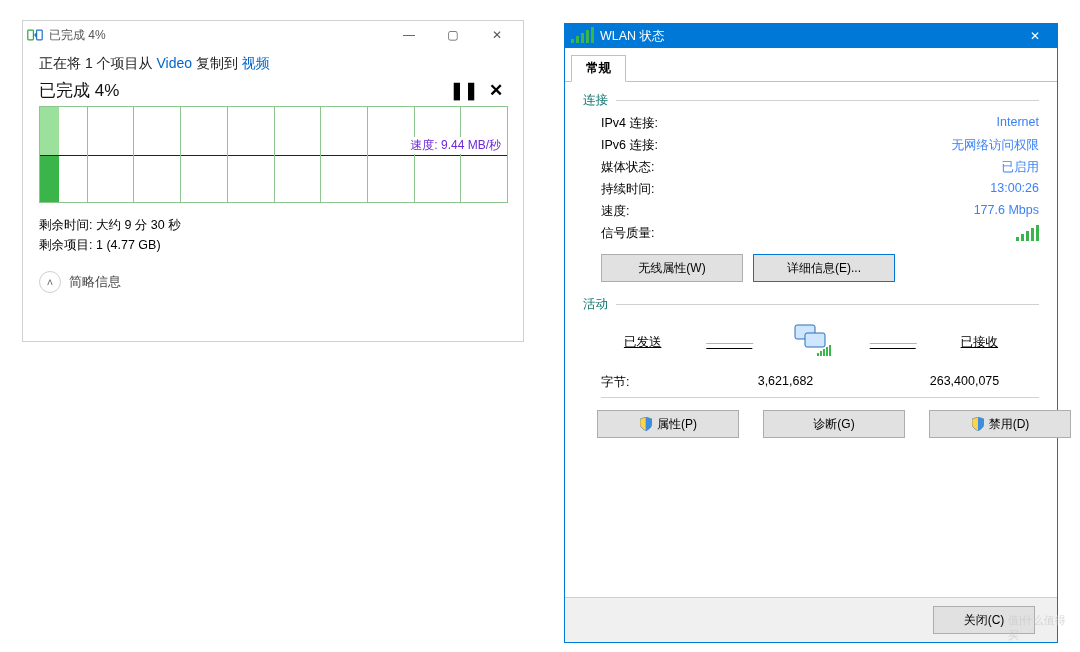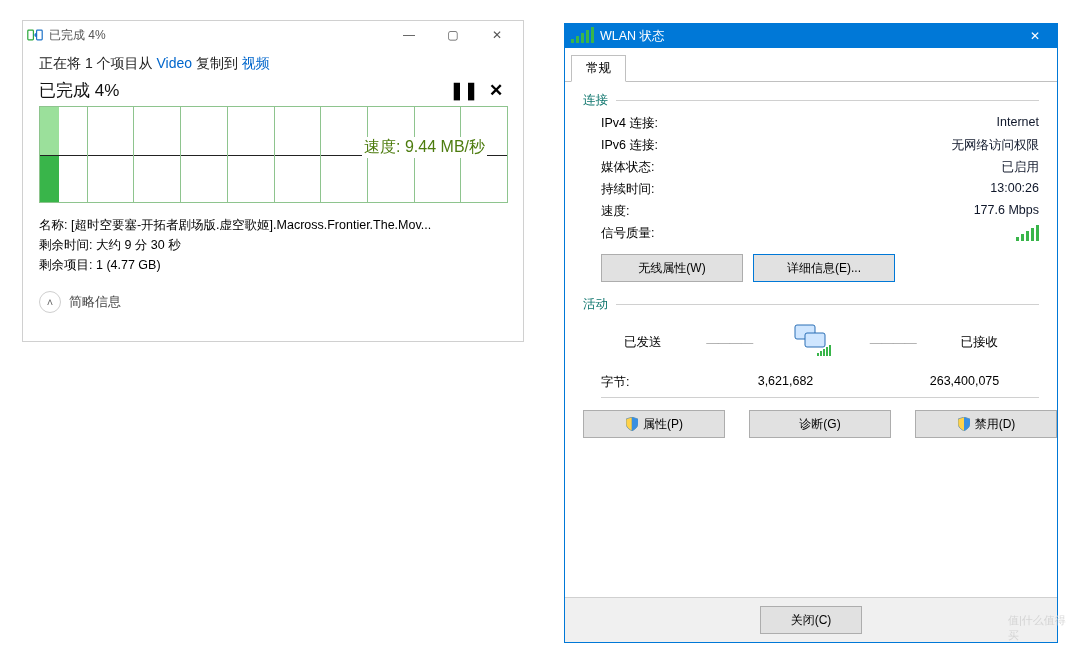--- a/index.html
+++ b/index.html
@@ -67,21 +67,21 @@
   .chart .midline{
     position:absolute;left:0;right:0;top:48px;height:0;border-top:1px solid #222;
   }
   .chart .uptime{
     position:absolute;left:0;top:0;height:48px;background:var(--bar-fill-light);
   }
   .chart .prog{
     position:absolute;left:0;top:48px;bottom:0;background:var(--bar-fill);
   }
   .chart .speedlab{
-    position:absolute;right:20px;top:30px;font-size:16px;color:#4d7c0f;
+    position:absolute;right:4px;top:30px;font-size:12px;color:#6d28d9;
     background:#fff;padding:0 2px;
   }
   .details{margin-top:12px;line-height:20px;font-size:12.5px;color:#000;}
   .toggle-row{
     margin-top:16px;display:flex;align-items:center;color:#444;font-size:13px;
   }
   .toggle-row .chev{
     width:20px;height:20px;border:1px solid #cfcfcf;border-radius:50%;
     display:flex;align-items:center;justify-content:center;
     margin-right:8px;font-size:11px;color:#666;
@@ -102,39 +102,40 @@
   .wlan-title .ico{margin-right:6px;font-size:14px;}
   .wlan-title .ttl{flex:1;font-size:12.5px;}
   .wlan-title .close{
     width:44px;height:28px;display:flex;align-items:center;justify-content:center;
     color:#fff;
   }
   .wlan-tabs{
     display:flex;padding:6px 6px 0 6px;
     border-bottom:1px solid #c0c0c0;
     background:#fff;
+    font-weight:bold;
   }
   .wlan-tab{
     padding:4px 14px;font-size:12.5px;
     border:1px solid #c0c0c0;
     position:relative;top:1px;background:#fff;
     border-bottom:1px solid #fff;
   }
   .wlan-body{flex:1;padding:10px 18px;font-size:12.5px;}
   .group{margin-bottom:8px;}
   .group-hd{
     display:flex;align-items:center;color:#0f766e;
     margin-bottom:6px;
   }
   .group-hd .line{
     flex:1;height:0;border-top:1px solid var(--groupline);margin-left:8px;
   }
   .kv{display:flex;margin:5px 0 5px 18px;gap:20px;}
   .kv .k{flex:0 0 110px;color:#000;}
-  .kv .v{flex:1;text-align:right;color:#0f172a;}
+  .kv .v{flex:1;text-align:right;color:#3b82f6;}
   .signal{
     display:inline-flex;align-items:flex-end;gap:2px;height:16px;
   }
   .signal span{display:block;width:3px;background:var(--bar-fill);}
   .signal span:nth-child(1){height:4px;}
   .signal span:nth-child(2){height:7px;}
   .signal span:nth-child(3){height:10px;}
   .signal span:nth-child(4){height:13px;}
   .signal span:nth-child(5){height:16px;}
   .btnrow{display:flex;gap:10px;margin:10px 0 14px 18px;}
@@ -145,38 +146,39 @@
     font-size:12px;cursor:default;gap:4px;
   }
   .winbtn.focus{outline:1px solid #0078d7;outline-offset:-1px;border:1px solid #0078d7;}
   .shield{
     display:inline-flex;align-items:center;justify-content:center;
     width:14px;height:14px;
   }
   .activity{
     display:flex;align-items:center;justify-content:space-between;
     margin:8px 0 2px;
+    text-decoration:underline;
   }
   .activity .sent,.activity .recv{
     width:120px;text-align:center;font-size:12.5px;
   }
   .activity .iconwrap{
     width:110px;text-align:center;position:relative;
   }
   .activity .divid{color:#aaa;letter-spacing:-1px;margin:0 4px;}
   .bytes{
     display:flex;margin:10px 0 6px 18px;
   }
   .bytes .k{flex:0 0 110px;}
   .bytes .c1{flex:1;text-align:center;padding-right:30px;}
   .bytes .c2{flex:1;text-align:center;}
   .sep{height:0;border-top:1px solid var(--groupline);margin:2px 0 12px 18px;}
   .wlan-footer{
     height:44px;border-top:1px solid #d0d0d0;background:#f0f0f0;
-    display:flex;align-items:center;justify-content:center;padding:0 14px;
+    display:flex;align-items:center;justify-content:flex-end;padding:0 22px;
   }
   .wlan-footer .winbtn{min-width:80px;background:#e1e1e1;}
   
   .watermark{
     position:absolute;right:8px;bottom:4px;
     width:64px;height:40px;color:#c9c9c9;font-size:11px;
     display:flex;align-items:center;justify-content:center;
     border-radius:50%;
     opacity:.7;pointer-events:none;
   }
@@ -231,21 +233,20 @@
         <div class="gridv" style="left:40%"></div>
       <div class="gridv" style="left:50%"></div>
         <div class="gridv" style="left:60%"></div>
       <div class="gridv" style="left:70%"></div>
         <div class="gridv" style="left:80%"></div>
       <div class="gridv" style="left:90%"></div>
       <div class="speedlab">速度: 9.44 MB/秒</div>
     </div>
 
     <div class="details">
-      <div><span>名称:</span> <span>[超时空要塞-开拓者剧场版.虚空歌姬].Macross.Frontier.The.Mov...</span></div>
       <div><span>剩余时间:</span> <span>大约 9 分 30 秒</span></div>
       <div><span>剩余项目:</span> <span>1 (4.77 GB)</span></div>
     </div>
 
     <div class="toggle-row">
       <span class="chev">˄</span>
       <span>简略信息</span>
     </div>
   </div>
 </div>
@@ -346,21 +347,21 @@
         <div class="recv">已接收</div>
       </div>
 
       <div class="bytes">
         <span class="k">字节:</span>
         <span class="c1">3,621,682</span>
         <span class="c2">263,400,075</span>
       </div>
       <div class="sep"></div>
 
-      <div class="btnrow" style="margin-left:0;gap:24px;">
+      <div class="btnrow" style="margin-left:14px;gap:24px;">
         <div class="winbtn">
           <span class="shield">
             <svg width="12" height="14" viewBox="0 0 12 14">
                 <path d="M6 0 L12 2 V7 C12 11 6 14 6 14 C6 14 0 11 0 7 V2 Z" fill="#ffd24a" stroke="#2a6fb5" stroke-width="0.5"></path>
                 <path d="M6 0 V14" stroke="#2a6fb5" stroke-width="0.5"></path>
                 <path d="M6 0 L12 2 V7 C12 11 6 14 6 14 Z" fill="#3a8fe0"></path>
               </svg>
           </span>
           <span>属性(P)</span>
         </div>

